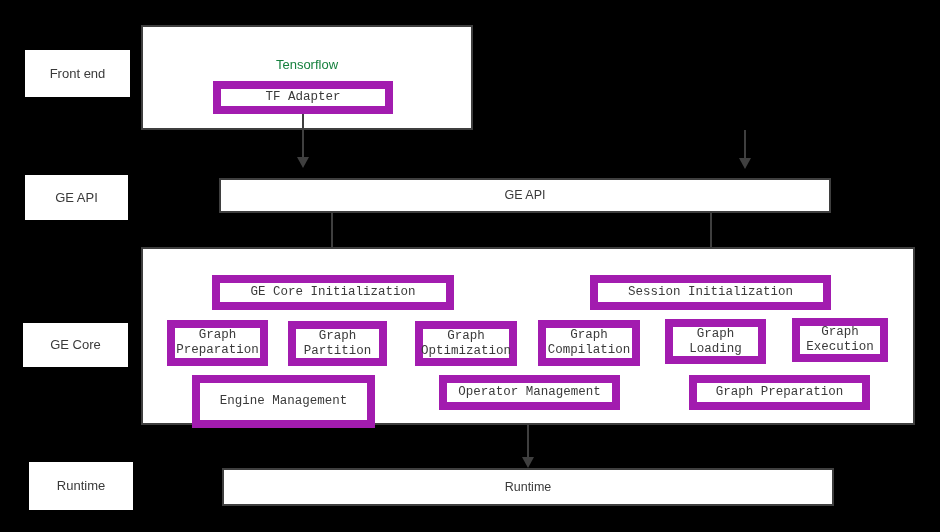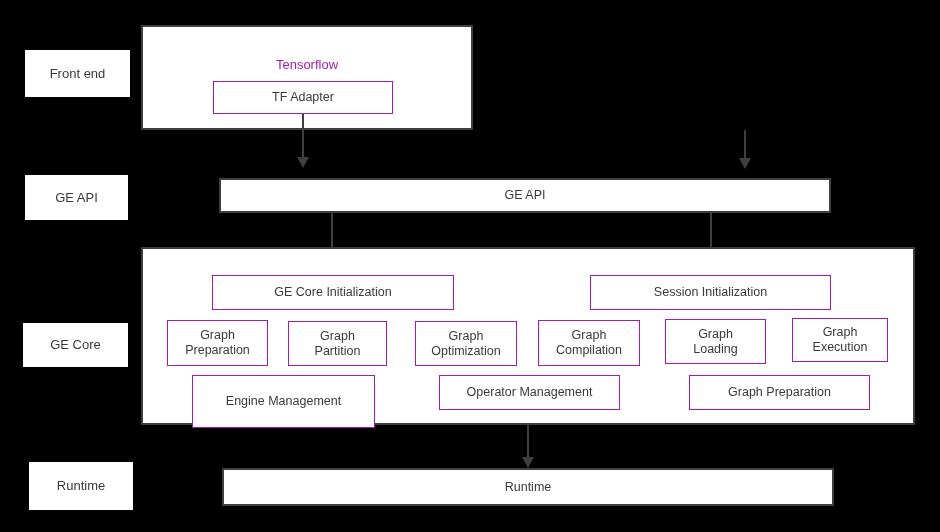--- a/index.html
+++ b/index.html
@@ -36,27 +36,28 @@
   .panel {
     border: 2px solid #3f3f3f;
     align-items: flex-start;
     justify-content: center;
     font-size: 13px;
   }
   .panel-title {
     position: absolute;
     width: 100%;
     text-align: center;
-    color: #a21caf;
+    color: #15803d;
     font-size: 13px;
   }
   
   .node {
-    border: 1px solid #a21caf;
+    border: 8px solid #a21caf;
     font-size: 12.5px;
+    font-family: Liberation Mono, monospace;
   }
   .bar {
     border: 2px solid #3f3f3f;
     font-size: 12.5px;
   }
   
   .vline {
     position: absolute;
     width: 2px;
     background: #3f3f3f;

